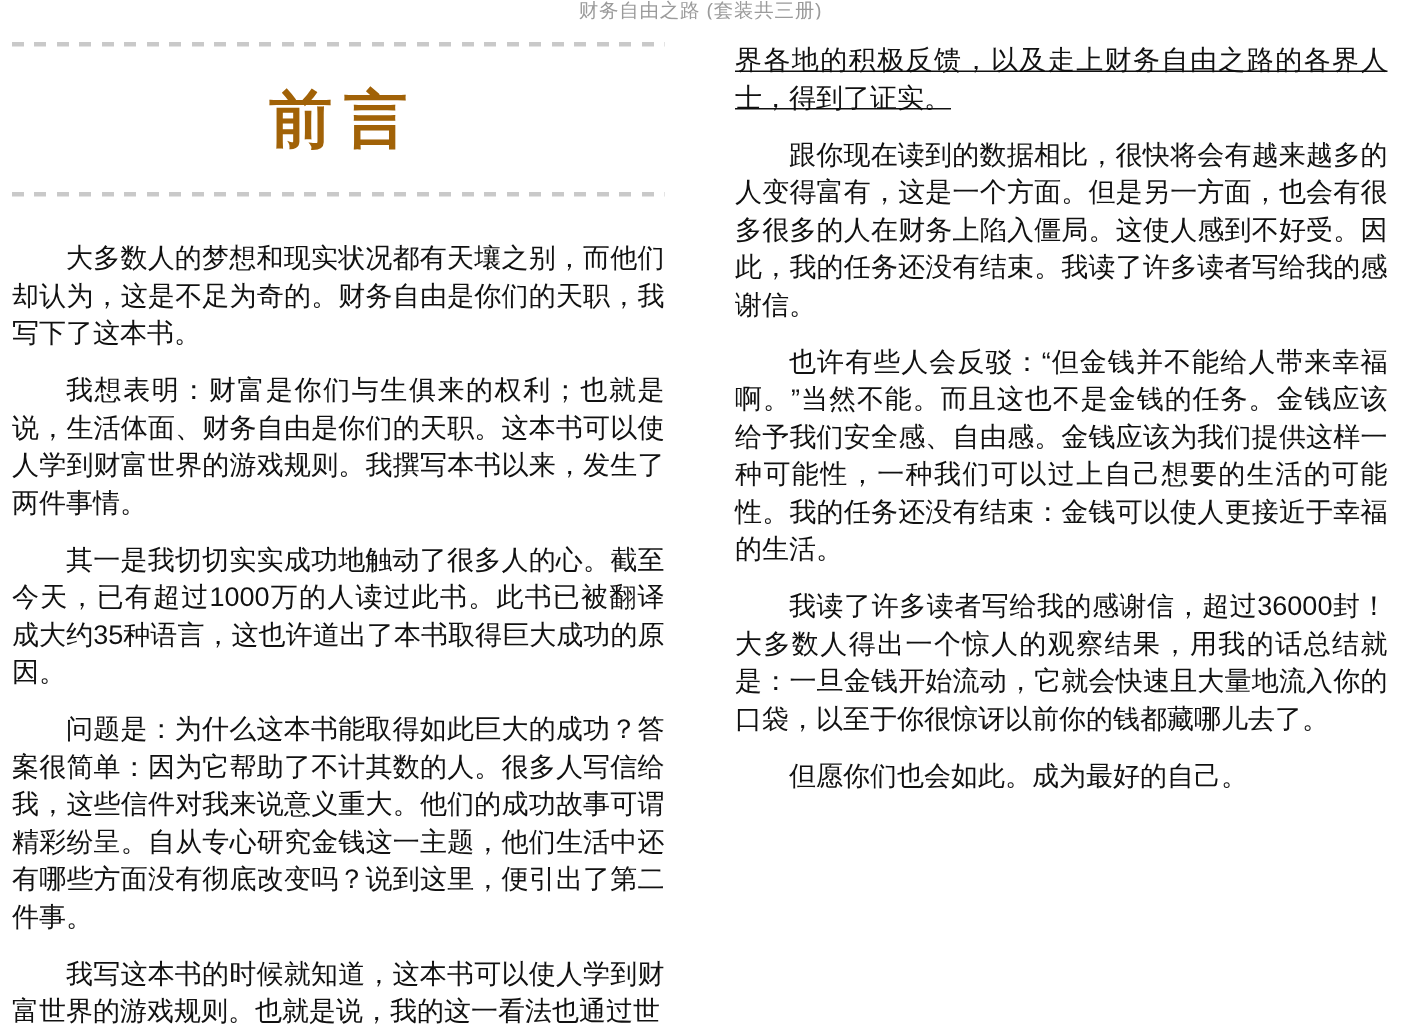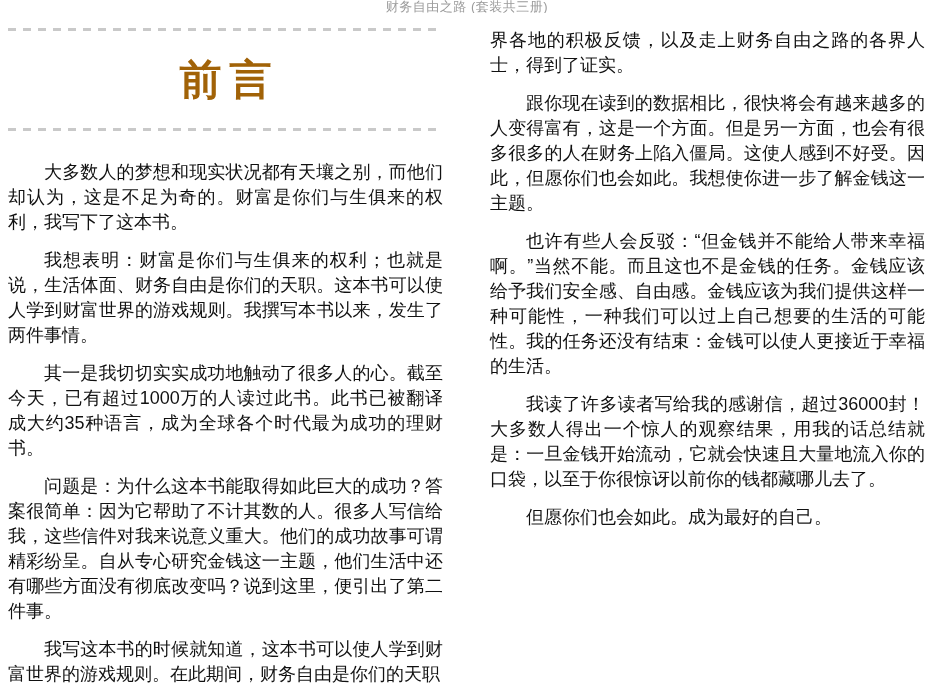--- a/index.html
+++ b/index.html
@@ -42,52 +42,52 @@
     line-height: 1.0;
   }
   .para {
     font-size: 18px;
     line-height: 25px;
     text-align: justify;
     text-indent: 2em;
     margin-bottom: 13px;
     color: #111111;
   }
-  .para.continuation { text-indent: 0; }
+  .para.continuation { text-indent: 0; text-decoration: underline; }
   .para:last-child { margin-bottom: 0; }
 </style>
 </head>
 <body>
 
 <div class="page">
 
   <div class="reader-header">财务自由之路 (套装共三册)</div>
 
   <div class="columns">
 
     <section class="col">
 
       <div class="chapter-head">
         <div class="dash-line"></div>
         <h1 class="chapter-title">前言</h1>
         <div class="dash-line"></div>
       </div>
 
-      <p class="para">大多数人的梦想和现实状况都有天壤之别，而他们却认为，这是不足为奇的。财富是你们与生俱来的权利，我写下了这本书。</p>
+      <p class="para">大多数人的梦想和现实状况都有天壤之别，而他们却认为，这是不足为奇的。财务自由是你们的天职，我写下了这本书。</p>
       <p class="para">我想表明：财富是你们与生俱来的权利；也就是说，生活体面、财务自由是你们的天职。这本书可以使人学到财富世界的游戏规则。我撰写本书以来，发生了两件事情。</p>
-      <p class="para">其一是我切切实实成功地触动了很多人的心。截至今天，已有超过1000万的人读过此书。此书已被翻译成大约35种语言，成为全球各个时代最为成功的理财书。</p>
+      <p class="para">其一是我切切实实成功地触动了很多人的心。截至今天，已有超过1000万的人读过此书。此书已被翻译成大约35种语言，这也许道出了本书取得巨大成功的原因。</p>
       <p class="para">问题是：为什么这本书能取得如此巨大的成功？答案很简单：因为它帮助了不计其数的人。很多人写信给我，这些信件对我来说意义重大。他们的成功故事可谓精彩纷呈。自从专心研究金钱这一主题，他们生活中还有哪些方面没有彻底改变吗？说到这里，便引出了第二件事。</p>
-      <p class="para">我写这本书的时候就知道，这本书可以使人学到财富世界的游戏规则。在此期间，财务自由是你们的天职</p>
+      <p class="para">我写这本书的时候就知道，这本书可以使人学到财富世界的游戏规则。也就是说，我的这一看法也通过世</p>
 
     </section>
 
     <section class="col">
 
       <p class="para continuation">界各地的积极反馈，以及走上财务自由之路的各界人士，得到了证实。</p>
-      <p class="para">跟你现在读到的数据相比，很快将会有越来越多的人变得富有，这是一个方面。但是另一方面，也会有很多很多的人在财务上陷入僵局。这使人感到不好受。因此，但愿你们也会如此。我想使你进一步了解金钱这一主题。</p>
+      <p class="para">跟你现在读到的数据相比，很快将会有越来越多的人变得富有，这是一个方面。但是另一方面，也会有很多很多的人在财务上陷入僵局。这使人感到不好受。因此，我的任务还没有结束。我读了许多读者写给我的感谢信。</p>
       <p class="para">也许有些人会反驳：“但金钱并不能给人带来幸福啊。”当然不能。而且这也不是金钱的任务。金钱应该给予我们安全感、自由感。金钱应该为我们提供这样一种可能性，一种我们可以过上自己想要的生活的可能性。我的任务还没有结束：金钱可以使人更接近于幸福的生活。</p>
       <p class="para">我读了许多读者写给我的感谢信，超过36000封！大多数人得出一个惊人的观察结果，用我的话总结就是：一旦金钱开始流动，它就会快速且大量地流入你的口袋，以至于你很惊讶以前你的钱都藏哪儿去了。</p>
       <p class="para">但愿你们也会如此。成为最好的自己。</p>
 
     </section>
 
   </div>
 
 </div>
 

